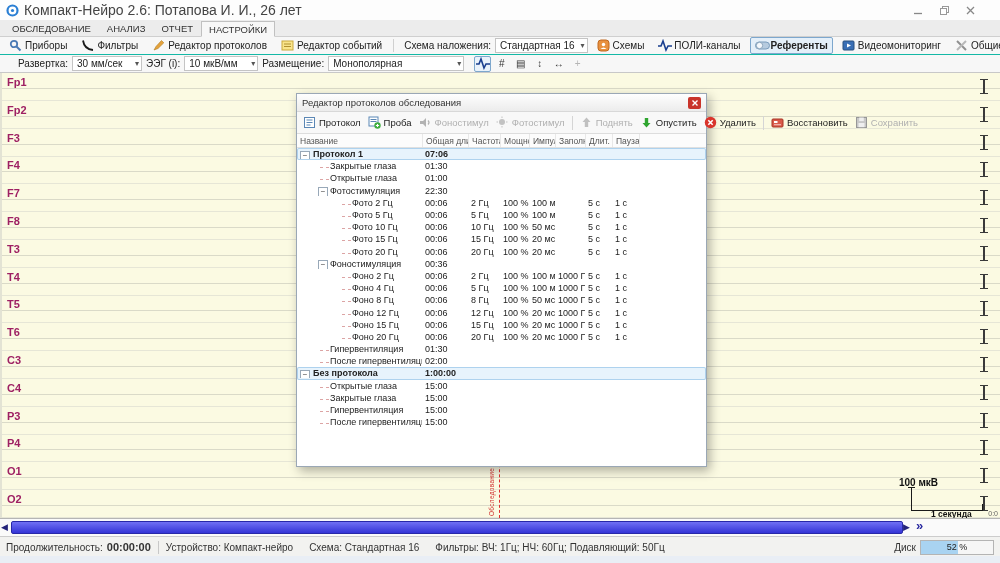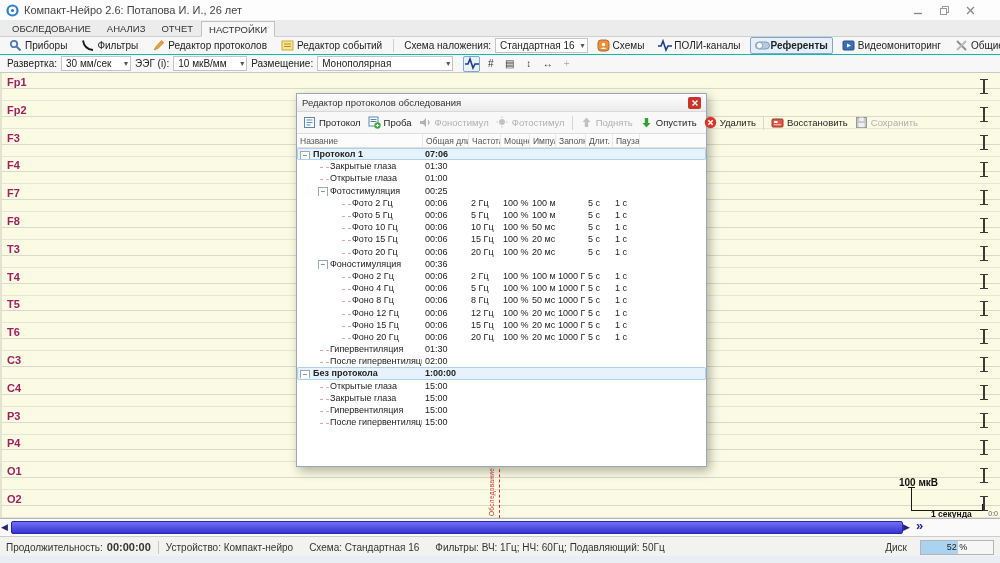--- a/index.html
+++ b/index.html
@@ -1,20 +1,20 @@
 <!DOCTYPE html>
 <html><head>
 <meta charset="utf-8">
 <style>
   html,body{margin:0;padding:0;background:#ddd;}
   .app{position:relative;width:1000px;height:563px;background:#fff;overflow:hidden;
        font-family:"Liberation Sans",sans-serif;color:#222;}
   
   .titlebar{position:absolute;top:0;left:0;right:0;height:20px;background:#fdfdfd;
-            display:flex;align-items:center;padding:0 6px;font-size:11px;color:#444;}
+            display:flex;align-items:center;padding:0 6px;font-size:14px;color:#444;}
   .appicon{width:13px;height:13px;margin-right:5px;}
   .wctrls{margin-left:auto;display:flex;gap:14px;margin-right:18px;}
   .wc{width:12px;height:12px;display:flex;align-items:center;justify-content:center;cursor:default;}
   
   .tabbar{position:absolute;top:20px;left:0;right:0;height:16px;background:#ececec;
           border-bottom:1px solid #cfcfcf;display:flex;align-items:flex-end;padding-left:4px;font-size:9.5px;}
   .tab{padding:2px 7px 1px;border:1px solid transparent;color:#333;}
   .tab.active{background:#f7f7f7;border:1px solid #c0c0c0;border-bottom-color:#f7f7f7;position:relative;top:1px;}
   
   .toolbar{position:absolute;top:37px;left:0;right:0;height:17px;background:#f7f7f7;
@@ -22,21 +22,21 @@
   .mtb-btn{display:flex;align-items:center;gap:3px;padding:1px 4px;border:1px solid transparent;border-radius:2px;white-space:nowrap;}
   .mtb-btn.pressed{border:1px solid #7da7cd;background:#e4eff9;font-weight:bold;}
   .mtb-label{margin-left:4px;white-space:nowrap;}
   .select{display:inline-flex;align-items:center;background:#fff;border:1px solid #c4c4c4;
           height:13px;padding:0 2px 0 4px;font-size:10px;white-space:nowrap;}
   .select .arr{margin-left:6px;font-size:8px;color:#555;}
   .tsep{width:1px;height:13px;background:#d0d0d0;margin:0 2px;flex:none;}
   .ic{width:13px;height:13px;display:inline-block;flex:none;}
   
   .settingsbar{position:absolute;top:55px;left:0;right:0;height:17px;background:#f7f7f7;
-               border-bottom:1px solid #c8c8c8;display:flex;align-items:center;padding:0 7px;font-size:10px;gap:4px;}
+               border-bottom:1px solid #c8c8c8;display:flex;align-items:center;padding:0 18px;font-size:10px;gap:4px;}
   .sb-label{white-space:nowrap;}
   .sel-sweep{width:62px;justify-content:space-between;}
   .sel-gain{width:66px;justify-content:space-between;}
   .sel-montage{width:128px;justify-content:space-between;}
   .viewbtns{display:flex;align-items:center;gap:2px;margin-left:6px;}
   .vbtn{min-width:15px;height:14px;display:flex;align-items:center;justify-content:center;
         font-size:10px;color:#333;border:1px solid transparent;border-radius:2px;}
   .vbtn.active{border:1px solid #7da7cd;background:#e9f2fb;}
   .vbtn.disabled{color:#b5b5b5;}
   
@@ -67,21 +67,21 @@
   .hs-bar{position:absolute;left:11px;top:2px;height:11px;border:1px solid #2828a8;border-radius:2px;
           background:linear-gradient(#7070f4,#3434d6);}
   .hs-right{position:absolute;left:903px;top:1px;font-size:9px;color:#23237a;line-height:14px;}
   .hs-ff{position:absolute;left:916px;top:-1px;font-size:13px;font-weight:bold;color:#2a2aa0;}
   
   .statusbar{position:absolute;top:536px;left:0;right:0;height:20px;background:#f2f2f0;
              border-top:1px solid #cccccc;display:flex;align-items:center;padding:0 6px;font-size:10px;color:#333;}
   .sb-strong{font-weight:bold;font-size:11px;margin-left:4px;}
   .vsep{width:1px;height:13px;background:#c8c8c8;margin:0 7px;}
   .sb-pair{margin-right:16px;white-space:nowrap;}
-  .disk{margin-left:auto;display:flex;align-items:center;gap:13px;}
+  .disk{margin-left:auto;display:flex;align-items:center;gap:4px;}
   .diskbar{position:relative;width:72px;height:13px;background:#f6f6f6;border:1px solid #b4b4b4;}
   .diskfill{position:absolute;left:0;top:0;bottom:0;background:#a9d3f1;}
   .disktext{position:absolute;inset:0;text-align:center;font-size:9px;line-height:13px;color:#222;}
   .bottomstrip{position:absolute;top:556px;left:0;right:0;height:7px;background:#e9eef5;}
   
   .dialog{position:absolute;left:296px;top:93px;width:409px;height:372px;background:#fff;
           border:1px solid #9aa7b5;box-shadow:3px 4px 10px rgba(0,0,0,.3);font-size:9px;}
   .dtitle{height:17px;display:flex;align-items:center;padding:0 5px;
           background:linear-gradient(#fefefe,#ececec);border-bottom:1px solid #d8d8d8;font-size:9.5px;color:#333;}
   .dclose{margin-left:auto;width:13px;height:12px;background:#c9342a;border-radius:2px;
@@ -535,21 +535,21 @@
           <div class="tc"></div>
           <div class="tc"></div>
           <div class="tc"></div>
           <div class="tc"></div>
           <div class="tc"></div>
           <div class="tc"></div>
           <div class="tc"></div>
         </div>
         <div class="trow grid-cols">
           <div class="tc name" style="padding-left: 33px;"><span class="expander" style="left: 21px;">−</span><span>Фотостимуляция</span></div>
-          <div class="tc">00:25</div>
+          <div class="tc">22:30</div>
           <div class="tc"></div>
           <div class="tc"></div>
           <div class="tc"></div>
           <div class="tc"></div>
           <div class="tc"></div>
           <div class="tc"></div>
           <div class="tc"></div>
         </div>
         <div class="trow grid-cols">
           <div class="tc name" style="padding-left: 55px;"><span class="dash" style="left: 45px;"></span><span>Фото 2 Гц</span></div>

